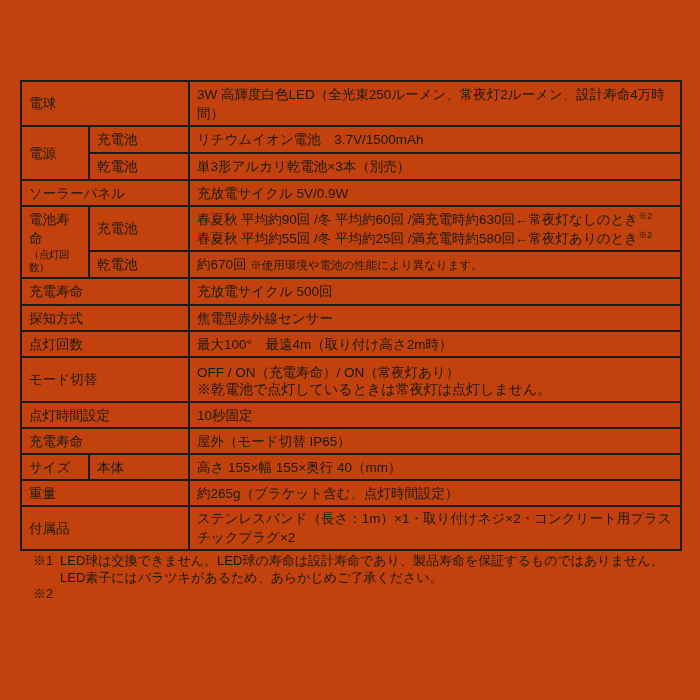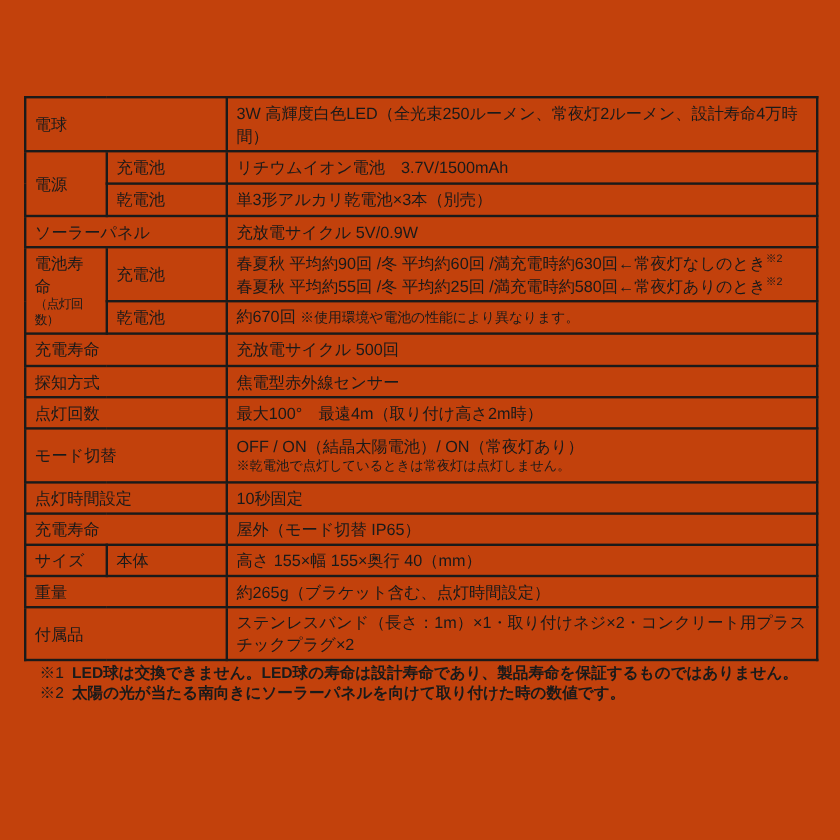--- a/index.html
+++ b/index.html
@@ -22,33 +22,33 @@
     border: 2px solid #1a1a1a;
     padding: 2px 7px;
     font-size: 13.5px;
     line-height: 19px;
     vertical-align: middle;
     overflow: hidden;
   }
   td.lbl { padding-left: 6px; }
   td.val { padding-left: 8px; }
   .lbl-note { font-size: 10.5px; line-height: 13px; letter-spacing: -0.5px; padding-left: 0; }
-  .cell-note { font-size: 11px; line-height: 15px; }
+  .cell-note { font-size: 14px; line-height: 15px; }
   .inline-note { font-size: 11.5px; }
   sup.fnref { font-size: 9px; vertical-align: super; line-height: 0; }
 
   .footnotes {
     position: absolute; left: 33px; top: 553px;
     width: 650px;
     font-size: 13px;
     line-height: 16.5px;
   }
   .footnote { display: flex; }
   .fn-marker { flex: none; width: 27px; }
-  .fn-text { flex: 1; font-weight: bold; }
+  .fn-text { flex: 1; }
 </style>
 </head>
 <body>
 
 <div class="page">
 
   <table class="spec">
     <colgroup>
       <col style="width:68px">
       <col style="width:100px">
@@ -106,21 +106,21 @@
     </tr>
 
     <tr style="height:26px">
       <td class="lbl" colspan="2">点灯回数</td>
       <td class="val">最大100°　最遠4m（取り付け高さ2m時）</td>
     </tr>
 
     <tr style="height:45px">
       <td class="lbl" colspan="2">モード切替</td>
       <td class="val">
-        <div>OFF / ON（結晶太陽電池）/ ON（常夜灯あり）</div>
+        <div>OFF / ON（充電寿命）/ ON（常夜灯あり）</div>
         <div class="cell-note">※乾電池で点灯しているときは常夜灯は点灯しません。</div>
       </td>
     </tr>
 
     <tr style="height:26px">
       <td class="lbl" colspan="2">点灯時間設定</td>
       <td class="val">10秒固定</td>
     </tr>
 
     <tr style="height:26px">
@@ -144,23 +144,23 @@
       <td class="val">ステンレスバンド（長さ：1m）×1・取り付けネジ×2・コンクリート用プラスチックプラグ×2</td>
     </tr>
   </tbody>
     </table>
 
   <div class="footnotes">
     <div class="footnote">
       <span class="fn-marker">※1</span>
       <div class="fn-text">
         <div>LED球は交換できません。LED球の寿命は設計寿命であり、製品寿命を保証するものではありません。</div>
+        <div>LED素子にはバラツキがあるため、あらかじめご了承ください。</div>
       </div>
     </div>
     <div class="footnote">
       <span class="fn-marker">※2</span>
       <div class="fn-text">
-        <div>太陽の光が当たる南向きにソーラーパネルを向けて取り付けた時の数値です。</div>
       </div>
     </div>
   </div>
 
 </div>
 
 </body></html>

